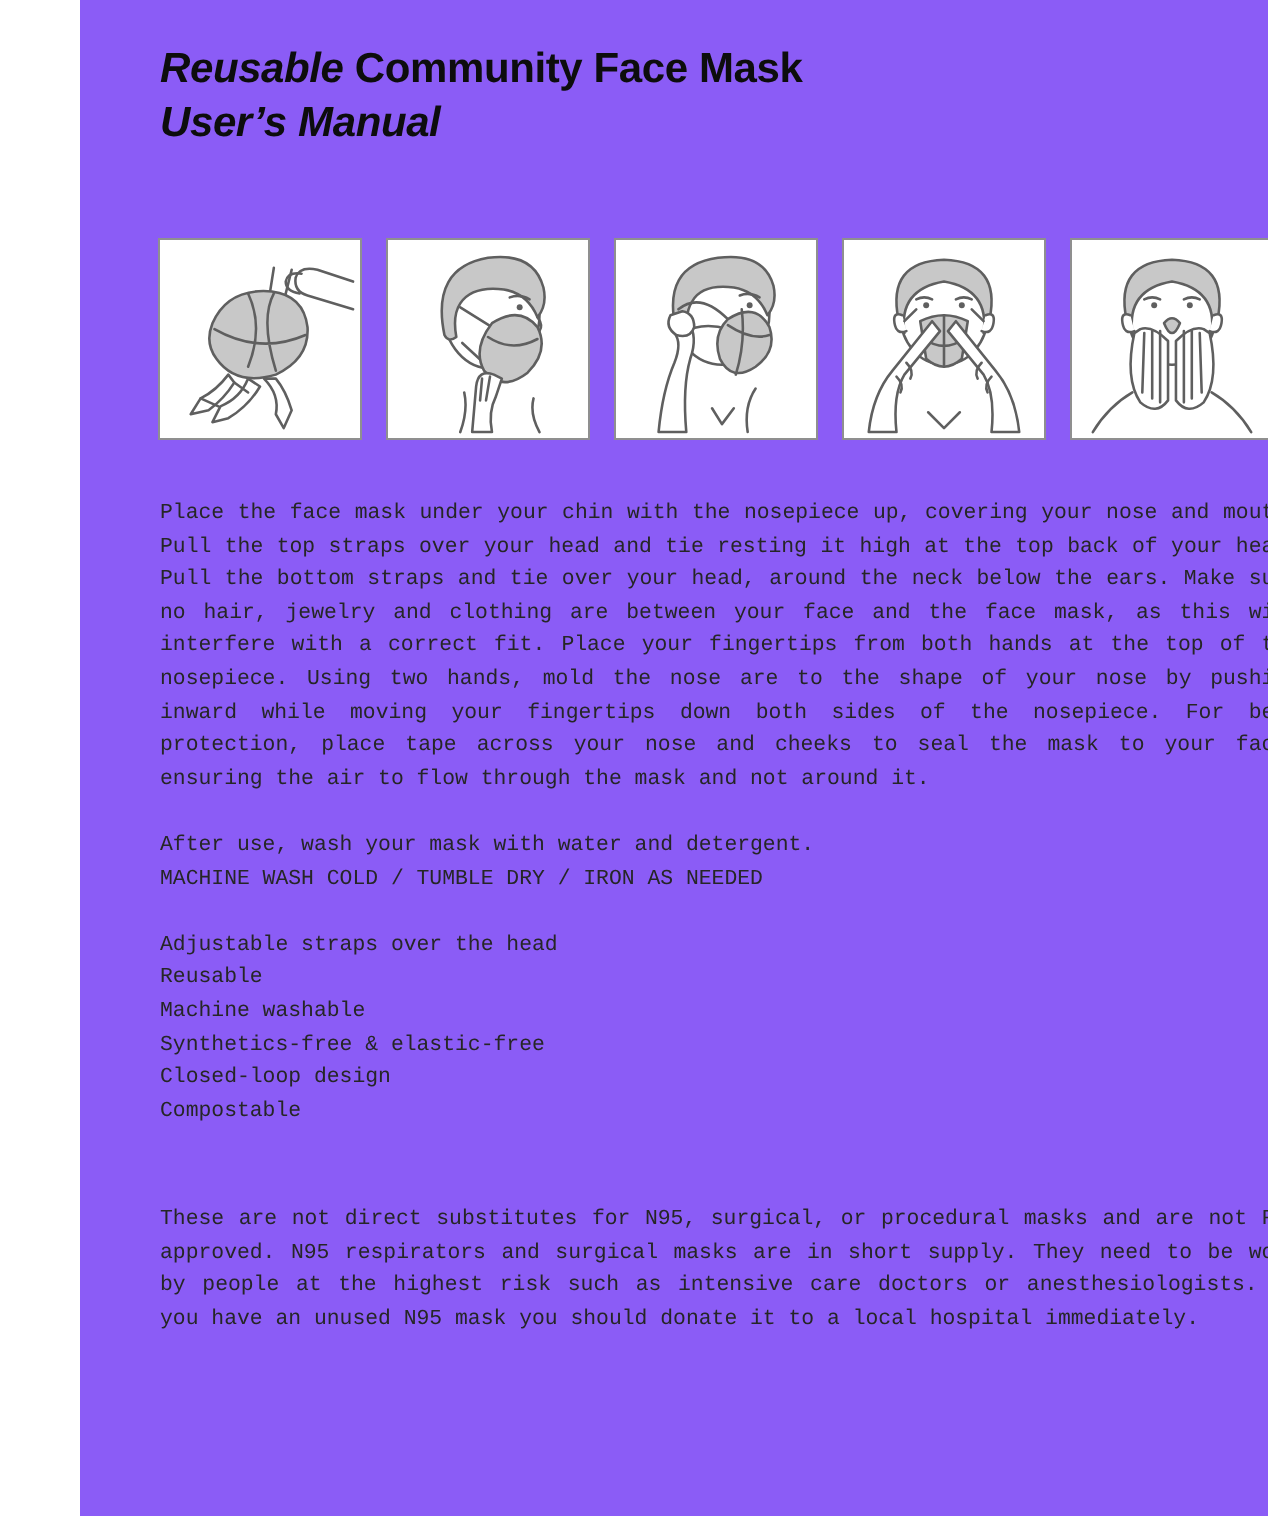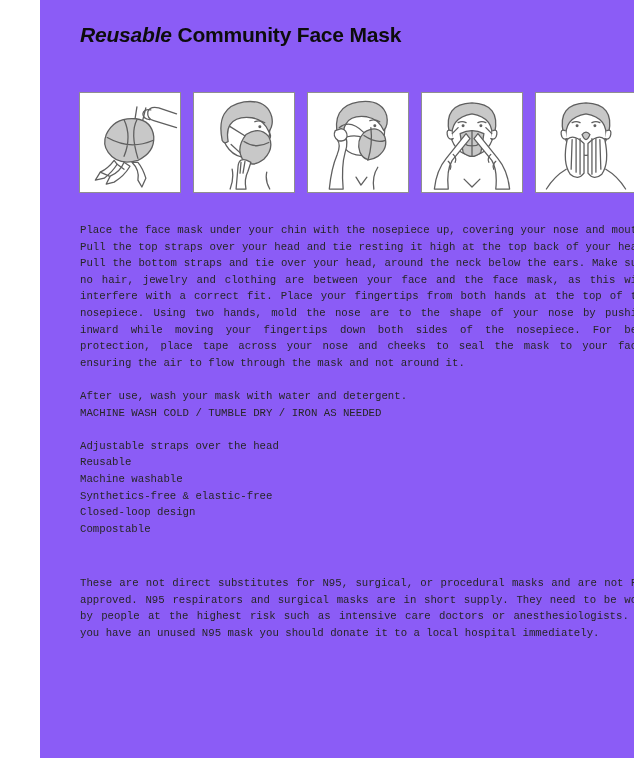--- a/index.html
+++ b/index.html
@@ -53,20 +53,21 @@
   .disclaimer { margin-top: 38px !important; }
   .ln { white-space: pre; }
 </style>
 </head>
 <body>
 
 <div class="page">
 
   <h1 class="title">
     <span><span class="ital">Reusable</span><span> Community Face Mask</span></span><br>
+    <span class="ital">User’s Manual</span>
   </h1>
 
   <div class="figures">
 
     <div class="figure">
       <svg viewBox="0 0 100 100">
         <g stroke="#5f5f5f" stroke-width="1.3" fill="none" stroke-linecap="round" stroke-linejoin="round">
           <path d="M57,14 L54,33 M66,15 L62,31"></path>
           <path fill="#ffffff" d="M97,21 L79,15 Q70,13 68,19 Q67,26 74,28 L97,35"></path>
           <path d="M71,17 Q64,16 63,21 Q63,26 70,27"></path>

